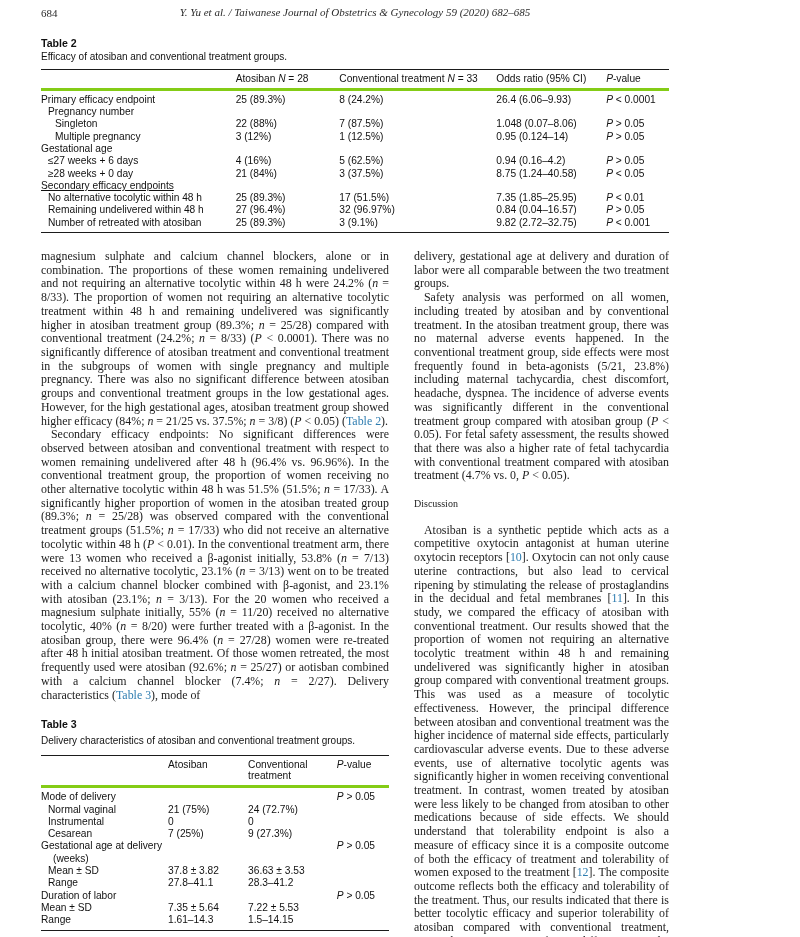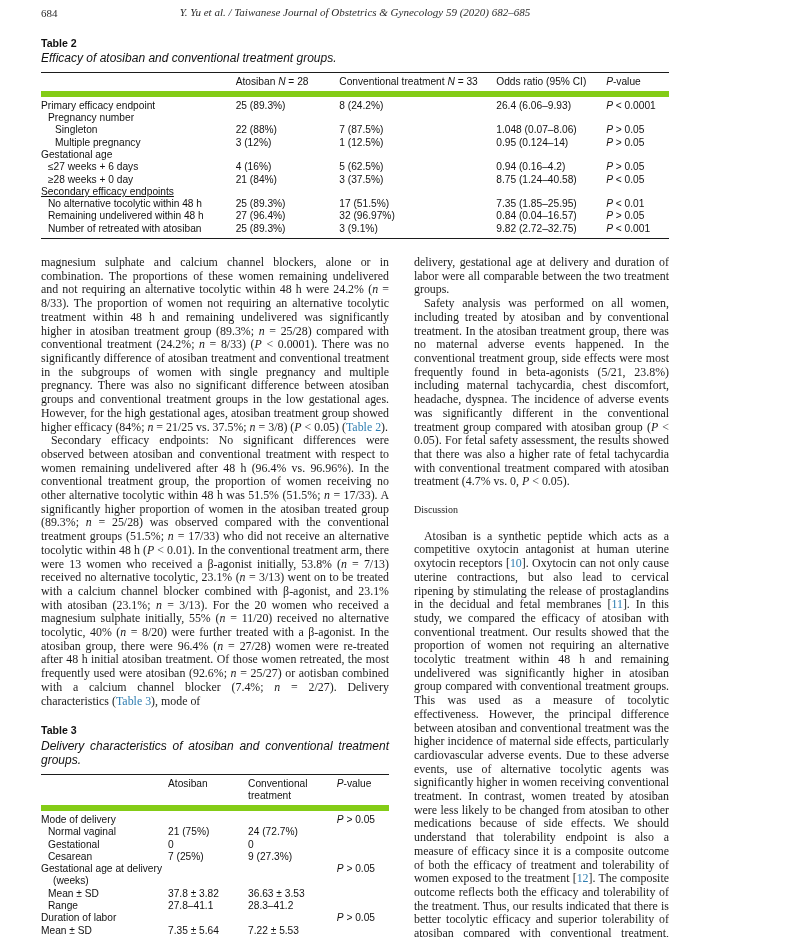--- a/index.html
+++ b/index.html
@@ -6,28 +6,28 @@
   body{width:800px;height:937px;overflow:hidden;color:#1c1c1c;}
   .page{box-sizing:border-box;width:710px;height:937px;padding:6px 41px 0 41px;overflow:hidden;}
 
   
   .running-head{position:relative;height:15px;font-family:"Liberation Serif",serif;font-size:11px;color:#2a2a2a;}
   .pagenum{position:absolute;left:0;top:1px;}
   .journal{display:block;text-align:center;font-style:italic;}
 
   
   .cap-label{font-family:"Liberation Sans",sans-serif;font-weight:bold;font-size:10.6px;color:#111;}
-  .cap-text{font-family:"Liberation Sans",sans-serif;font-size:12px;color:#111;margin-top:2px;font-style:italic;}
+  .cap-text{font-family:"Liberation Sans",sans-serif;font-size:10px;color:#111;margin-top:2px;}
 
   
   table.sci{border-collapse:collapse;width:100%;table-layout:fixed;margin-top:7px;
     font-family:"Liberation Sans",sans-serif;font-size:10.2px;color:#111;
     border-top:1.5px solid #1b1b1b;border-bottom:1.5px solid #1b1b1b;}
   table.sci th{font-weight:normal;text-align:left;vertical-align:top;
-    padding:3px 6px 3px 0;border-bottom:6px solid #84cc16;line-height:11.8px;margin-top:8px;}
+    padding:3px 6px 3px 0;border-bottom:3px solid #84cc16;line-height:11.8px;margin-top:8px;}
   table.sci td{vertical-align:top;padding:0 6px 0 0;line-height:12.3px;}
   table.sci tbody tr:first-child td{padding-top:3px;}
   table.sci tbody tr:last-child td{padding-bottom:3px;}
 
   .table2-section{margin-top:16px;}
   .table3-section{margin-top:16px;width:348px;}
 
   
   .columns{display:flex;gap:25px;margin-top:17px;}
   .col{width:352px;font-family:"Liberation Serif",serif;font-size:11.9px;line-height:13.7px;
@@ -183,21 +183,21 @@
                 <td></td>
                 <td><i>P</i> &gt; 0.05</td>
               </tr>
               <tr>
                 <td style="padding-left: 7px;">Normal vaginal</td>
                 <td>21 (75%)</td>
                 <td>24 (72.7%)</td>
                 <td></td>
               </tr>
               <tr>
-                <td style="padding-left: 7px;">Gestational</td>
+                <td style="padding-left: 7px;">Instrumental</td>
                 <td>0</td>
                 <td>0</td>
                 <td></td>
               </tr>
               <tr>
                 <td style="padding-left: 7px;">Cesarean</td>
                 <td>7 (25%)</td>
                 <td>9 (27.3%)</td>
                 <td></td>
               </tr>

